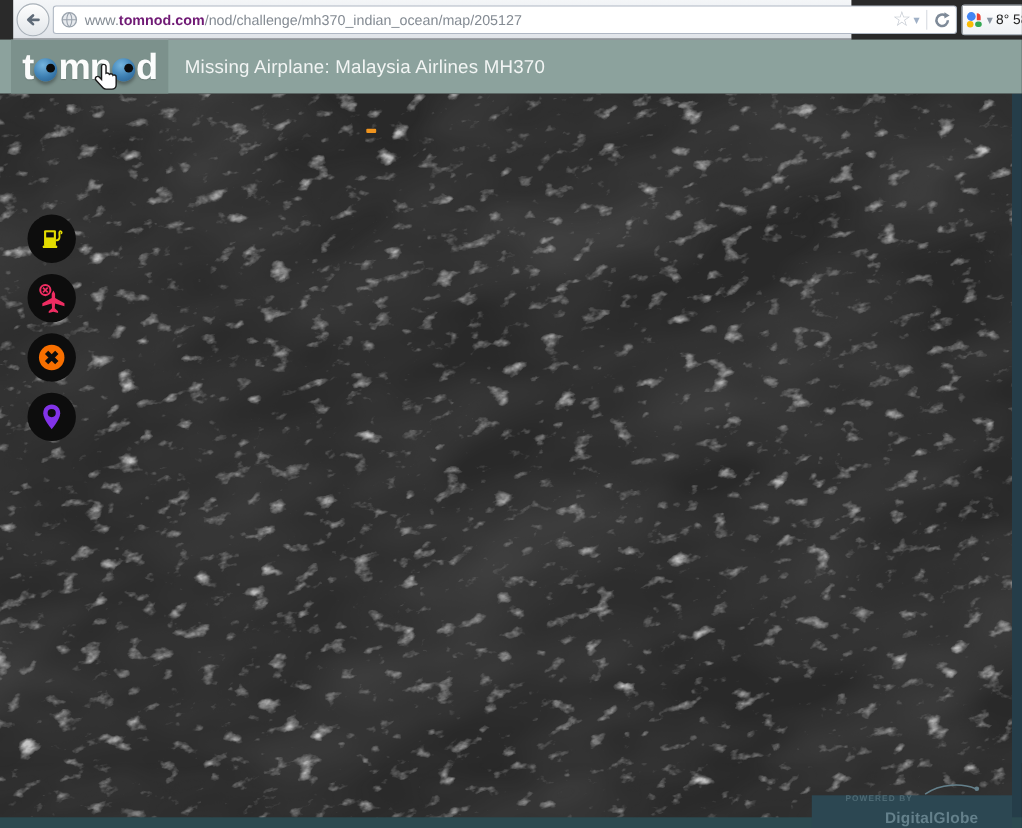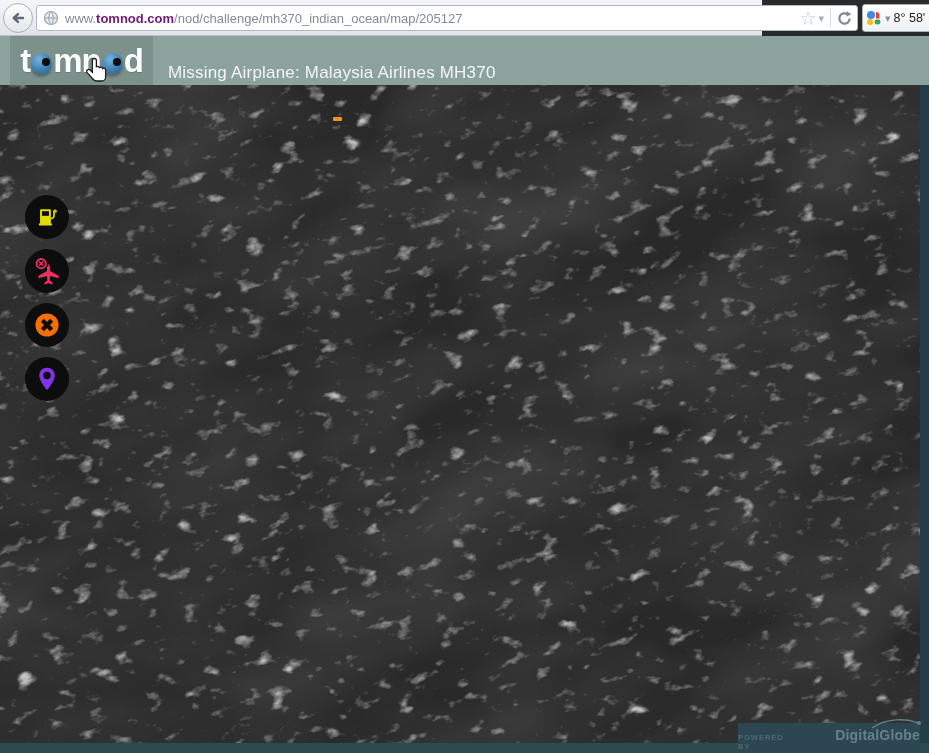--- a/index.html
+++ b/index.html
@@ -2,21 +2,21 @@
 <html><head>
 <meta charset="utf-8">
 <style>
   * { margin:0; padding:0; box-sizing:border-box; }
   html,body { width:929px; height:753px; }
   body { font-family:"Liberation Sans", sans-serif; position:relative; overflow:hidden; background:#2a2a2a; }
   #stage { position:absolute; inset:0; width:929px; height:753px; overflow:hidden; }
 
   
   .chrome {
-    position:absolute; left:0; top:0; width:762px; height:36px;
+    position:absolute; left:12px; top:0; width:762px; height:36px;
     background:linear-gradient(#f4f6f8, #e0e4e9);
     border-bottom:1px solid #b9bfc6;
     display:flex; align-items:center; z-index:30;
   }
   .back-btn {
     position:absolute; left:3px; top:3px; width:30px; height:30px; border-radius:50%;
     background:linear-gradient(#fdfdfd,#e3e7eb);
     border:1px solid #a9b1b9;
     display:flex; align-items:center; justify-content:center;
     box-shadow:0 1px 1px rgba(255,255,255,.8) inset;
@@ -60,21 +60,21 @@
     width:21px; height:21px; border-radius:50%; position:relative; margin:6px 1px 0 1px;
     background:radial-gradient(circle at 38% 30%, #74b4de, #3d7fb2 55%, #2a5f8d 95%);
     box-shadow:0 3px 3px rgba(0,0,0,.3);
   }
   .logo-eye::after {
     content:""; position:absolute; left:52%; top:22%; width:8px; height:8px;
     border-radius:50%; background:#0b0b0b;
   }
   .challenge-title {
     position:absolute; left:168px; top:0; height:49px; display:flex; align-items:center;
-    color:#f2f5f4; font-size:17px; letter-spacing:.2px;margin-top:12px;
+    color:#f2f5f4; font-size:17px; letter-spacing:.2px;
   }
   .accent-dash {
     position:absolute; left:333px; top:81px; width:9px; height:4px; border-radius:1px;
     background:#f0941e;
   }
   .hand-cursor { position:absolute; left:85px; top:57px; z-index:40; pointer-events:none; }
 
   
   .map-area {
     position:absolute; left:0; top:85px; width:920px; height:668px; overflow:hidden;
@@ -86,21 +86,21 @@
   }
   .footer-bar {
     position:absolute; left:0; top:743px; width:929px; height:10px;
     background:#2c4a50; z-index:12;
   }
   .attribution {
     position:absolute; left:738px; top:723px; width:182px; height:30px;
     background:#2c4752; z-index:13;
     display:flex; align-items:flex-end; justify-content:center; padding-bottom:2px;
   }
-  .attr-inner { position:relative; display:flex; align-items:baseline; gap:5px; }
+  .attr-inner { position:relative; display:flex; align-items:baseline; gap:5px;flex-direction:column; }
   .attr-prefix { font-size:7.5px; letter-spacing:1px; color:#4e6a74; font-weight:bold; }
   .attr-brand { font-size:14px; color:#64808b; font-weight:bold; letter-spacing:.2px;padding-left:36px; }
   .attr-swoosh { position:absolute; right:-6px; top:-11px; }
 
   
   .marker-btn {
     position:absolute; left:25px; width:44px; height:44px; border-radius:50%;
     background:#0d0d0d; z-index:15; cursor:pointer;
     display:flex; align-items:center; justify-content:center;
   }

